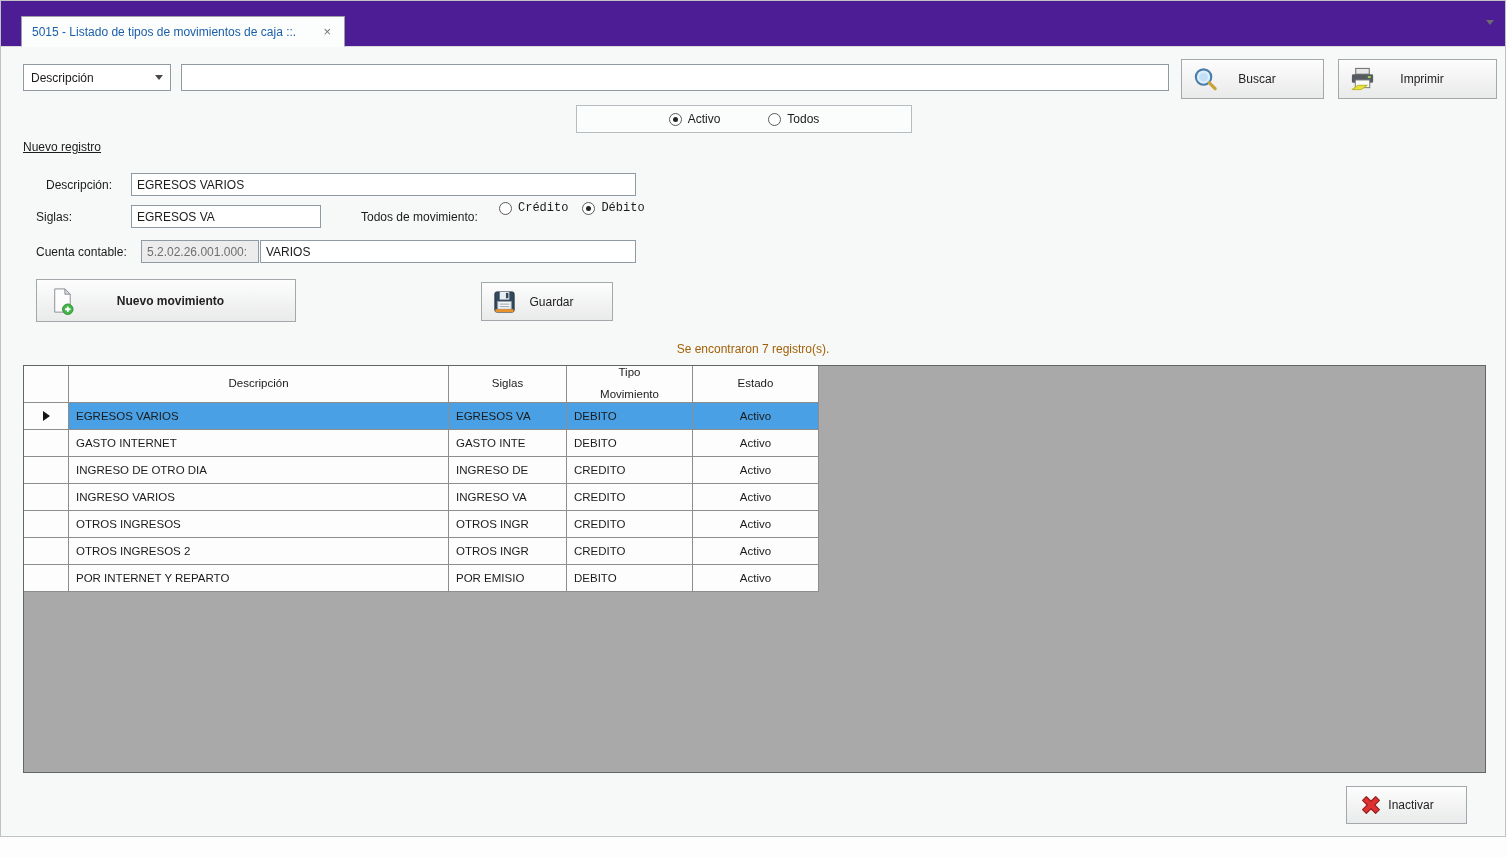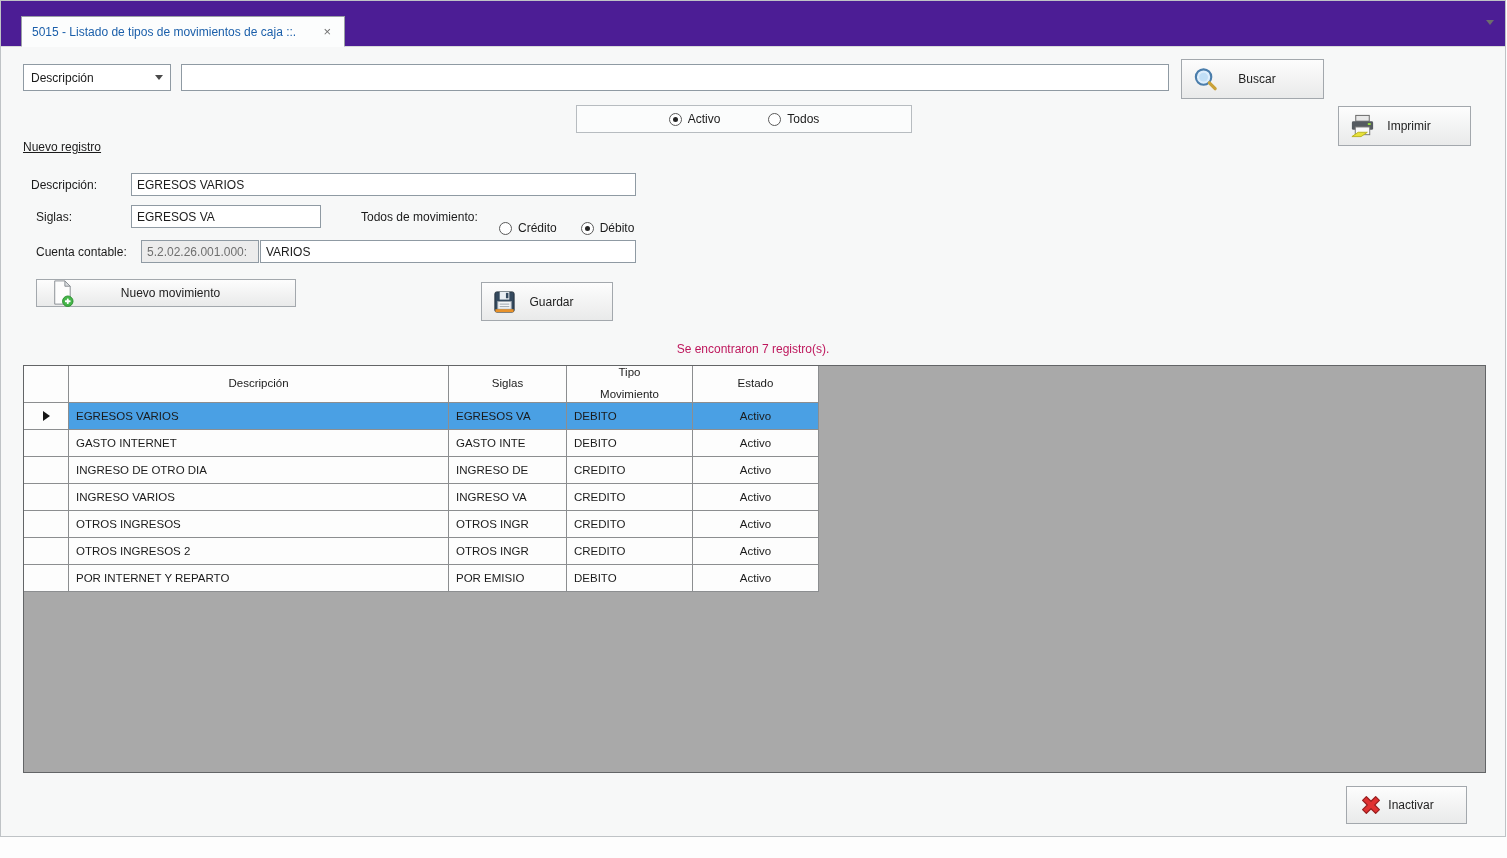--- a/index.html
+++ b/index.html
@@ -88,25 +88,25 @@
     position: absolute; left: 575px; top: 104px; width: 336px; height: 28px;
     border: 1px solid #b7bcc0; background: #fbfcfc;
     display: flex; align-items: center; justify-content: center; gap: 48px;
   }
   
   .group-label {
     position: absolute; left: 22px; top: 139px;
     text-decoration: underline; color: #1b1b1b;
   }
   .lbl { position: absolute; color: #1b1b1b; white-space: nowrap; }
-  .tipo-radios { position: absolute; left: 498px; top: 220px; display: flex; gap: 24px; }
+  .tipo-radios { position: absolute; left: 498px; top: 200px; display: flex; gap: 14px; font-family: Liberation Mono, monospace; }
   
   .status {
     position: absolute; left: 0; right: 0; top: 341px;
-    text-align: center; color: #be185d;
+    text-align: center; color: #a16207;
   }
   
   .grid {
     position: absolute; left: 22px; top: 364px;
     width: 1463px; height: 408px;
     background: #a9a9a9;
     border: 1px solid #636567;
   }
   .tbl { position: absolute; left: 0; top: 0; }
   .tr { display: flex; }
@@ -156,21 +156,21 @@
   <button class="btn" style="left:1180px; top:58px; width:143px; height:40px;">
     <span class="btn-icon">
       <svg viewBox="0 0 28 28" width="27" height="27">
         <circle cx="12" cy="12" r="8" fill="#ddeefc" stroke="#4a7dab" stroke-width="2.2"></circle>
         <circle cx="12" cy="12" r="4.6" fill="#bcdcf5" opacity="0.85"></circle>
         <line x1="18" y1="18" x2="24" y2="24" stroke="#caa23a" stroke-width="3.4" stroke-linecap="round"></line>
       </svg>
     </span>
     <span class="btn-label">Buscar</span>
   </button>
-  <button class="btn" style="left:1337px; top:58px; width:133px; height:40px;margin-top:47px;">
+  <button class="btn" style="left:1337px; top:58px; width:159px; height:40px;">
     <span class="btn-icon">
       <svg viewBox="0 0 28 28" width="27" height="27">
         <rect x="7" y="3" width="14" height="6" fill="#e8e8e8" stroke="#666"></rect>
         <rect x="3" y="9" width="22" height="9" rx="1.5" fill="#555b60"></rect>
         <rect x="19.5" y="11" width="3" height="2" fill="#9adf3e"></rect>
         <rect x="6.5" y="15" width="15" height="8" fill="#fafafa" stroke="#777"></rect>
         <path d="M3 25 L9.5 20.5 L19 20.5 L12.5 25 Z" fill="#e7e13a" stroke="#b9b41f"></path>
       </svg>
     </span>
     <span class="btn-label">Imprimir</span>
@@ -182,42 +182,42 @@
       <span>Activo</span>
     </span>
     <span class="radio-item">
       <span class="rb"></span>
       <span>Todos</span>
     </span>
   </div>
 
   <div class="group-label">Nuevo registro</div>
 
-  <span class="lbl" style="left:30px; top:177px;text-align:center;">Descripción:</span>
+  <span class="lbl" style="left:45px; top:177px;text-align:center;">Descripción:</span>
   <input class="tb" style="left: 130px; top: 172px; width: 505px; height: 23px;" value="EGRESOS VARIOS">
 
   <span class="lbl" style="left:35px; top:209px;">Siglas:</span>
   <input class="tb" style="left: 130px; top: 204px; width: 190px; height: 23px;" value="EGRESOS VA">
   <span class="lbl" style="left:360px; top:209px;">Todos de movimiento:</span>
   <div class="tipo-radios">
     <span class="radio-item">
       <span class="rb"></span>
       <span>Crédito</span>
     </span>
     <span class="radio-item">
       <span class="rb on"></span>
       <span>Débito</span>
     </span>
   </div>
 
   <span class="lbl" style="left:35px; top:244px;">Cuenta contable:</span>
   <input class="tb disabled" style="left: 140px; top: 239px; width: 118px; height: 23px;" readonly="" value="5.2.02.26.001.000:">
   <input class="tb" style="left: 259px; top: 239px; width: 376px; height: 23px;" value="VARIOS">
 
-  <button class="btn" style="left:35px; top:278px; width:260px; height:28px;">
+  <button class="btn" style="left:35px; top:278px; width:260px; height:43px;font-weight:bold;">
     <span class="btn-icon">
       <svg viewBox="0 0 30 30" width="29" height="29">
         <path d="M8 2.5 H18.5 L24 8 V26.5 H8 Z" fill="#fdfdfd" stroke="#8a8f94"></path>
         <path d="M18.5 2.5 L24 8 H18.5 Z" fill="#d9dcdf" stroke="#8a8f94"></path>
         <circle cx="21.5" cy="23.5" r="5.4" fill="#45b649" stroke="#2e8f32"></circle>
         <rect x="18.6" y="22.6" width="5.8" height="1.9" rx="0.5" fill="#fff"></rect>
         <rect x="20.55" y="20.65" width="1.9" height="5.8" rx="0.5" fill="#fff"></rect>
       </svg>
     </span>
     <span class="btn-label">Nuevo movimiento</span>

